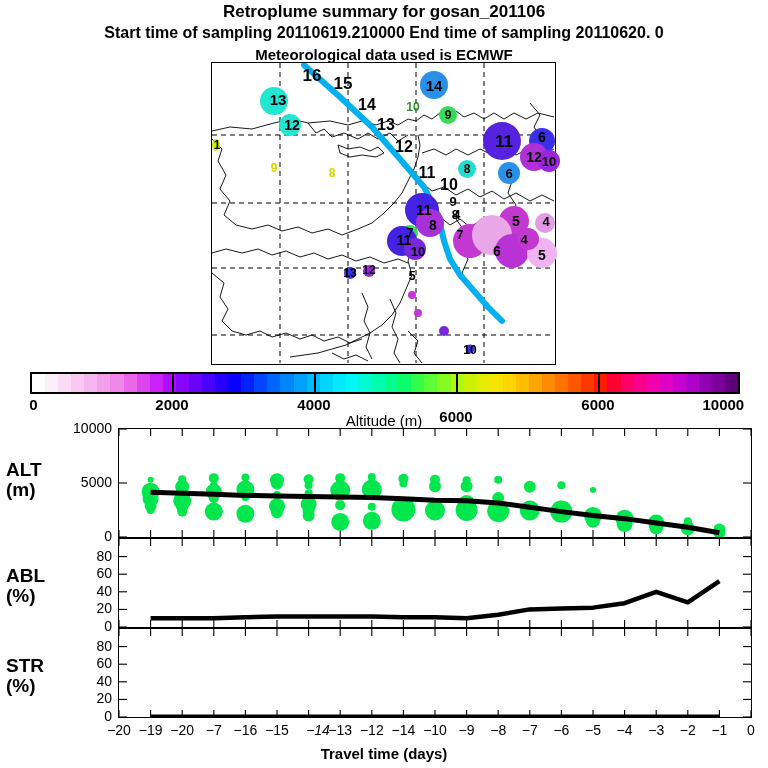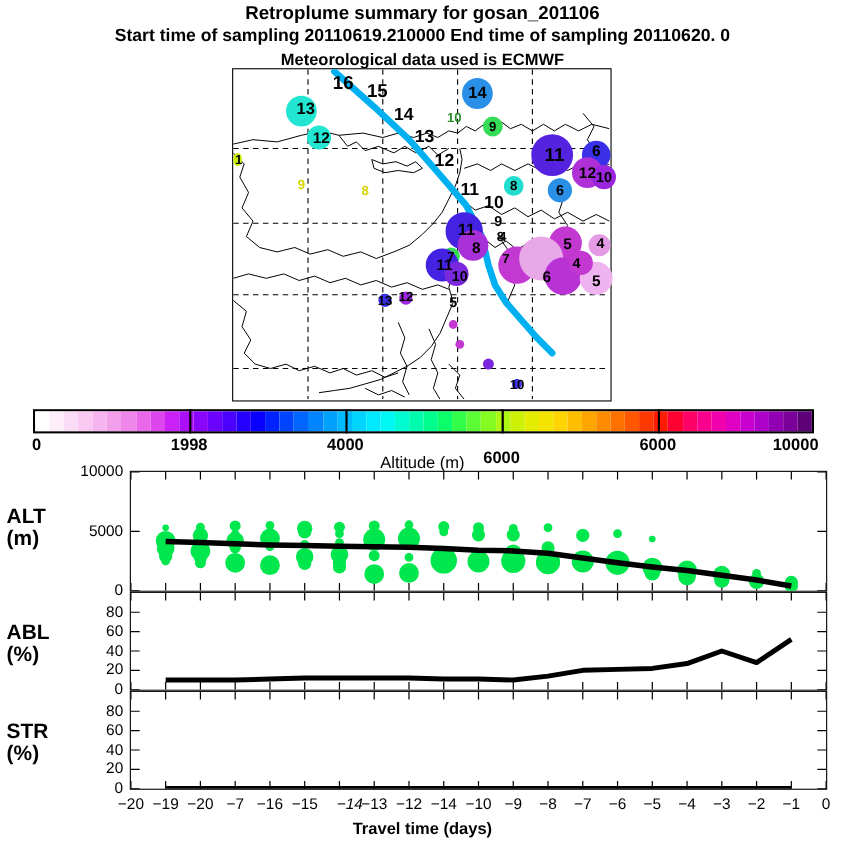--- a/index.html
+++ b/index.html
@@ -227,21 +227,21 @@
     <div style="background: rgb(146, 0, 180);"></div>
     <div style="background: rgb(122, 0, 153);"></div>
     <div style="background: rgb(94, 0, 119);"></div>
   </div>
 <div class="cb-sep" style="left:172px;"></div>
 <div class="cb-sep" style="left:314px;"></div>
 <div class="cb-sep" style="left:456px;"></div>
 <div class="cb-sep" style="left:598px;"></div>
 <div id="cbar-ticks">
     <div class="cb-tick" style="left: 30px; transform: translateX(-10%);">0</div>
-    <div class="cb-tick" style="left: 172px;">1998</div>
+    <div class="cb-tick" style="left: 172px;">2000</div>
     <div class="cb-tick" style="left: 314px;">4000</div>
     <div class="cb-tick" style="left: 456px; margin-top: 12px;">6000</div>
     <div class="cb-tick" style="left: 598px;">6000</div>
     <div class="cb-tick" style="left: 740px; transform: translateX(-90%);">10000</div>
   </div>
 <div id="cbar-title">Altitude (m)</div>
 
 <div class="rowlab" style="top:460px;">
   <div>ALT</div>
   <div>(m)</div>

